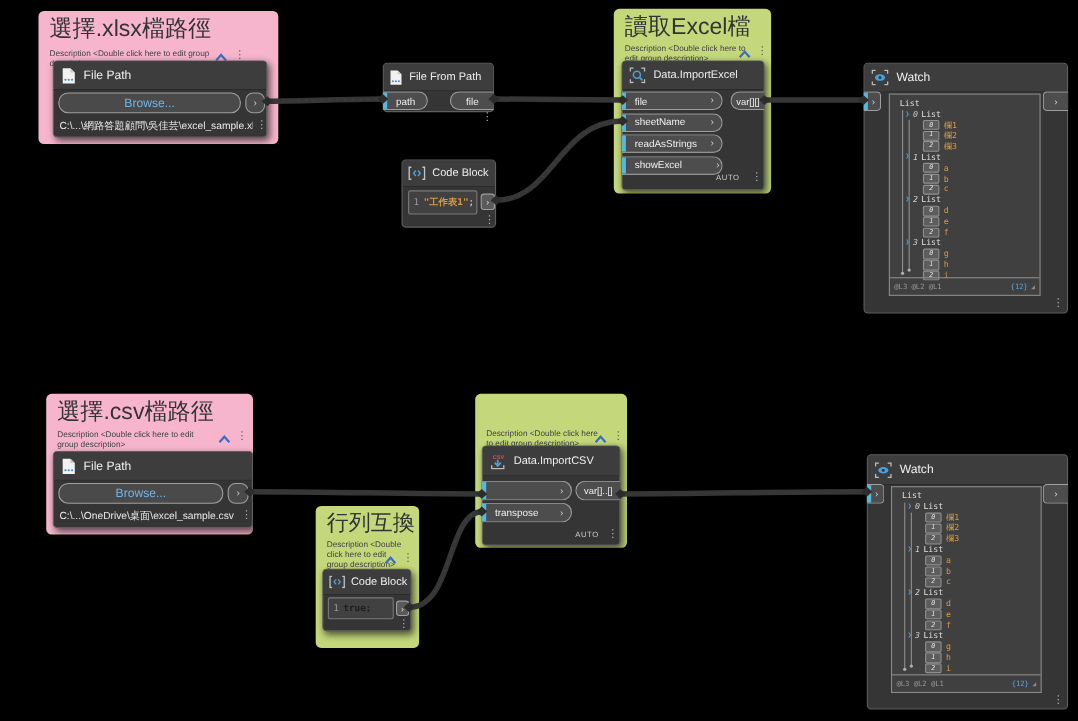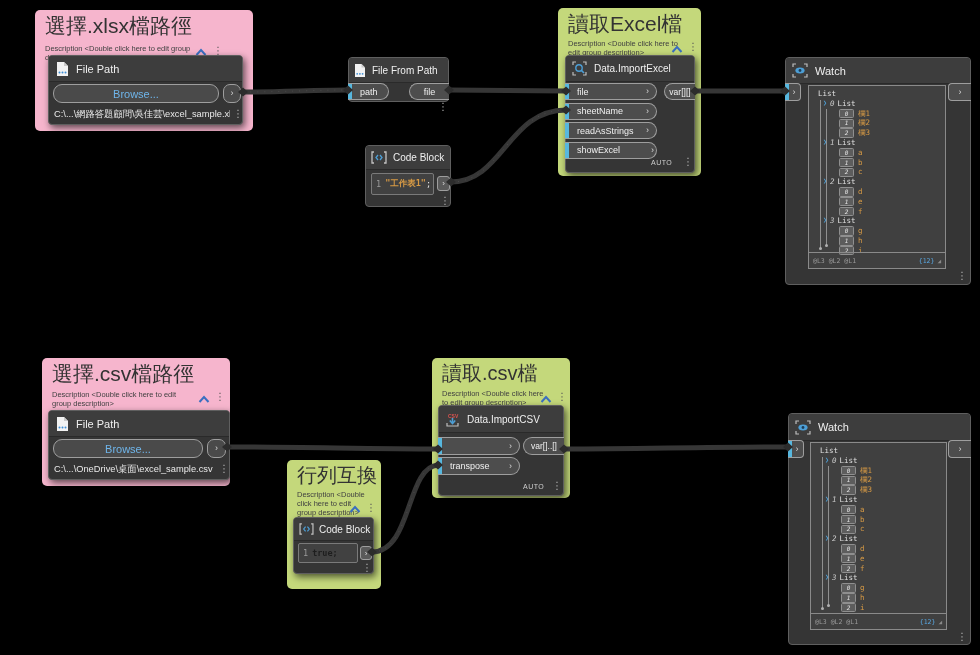--- a/index.html
+++ b/index.html
@@ -130,21 +130,20 @@
     <div class="gdesc" style="top:30px;width:70px;">Description &lt;Double click here to edit group description&gt;</div>
     <div class="gchev" style="left:62px;top:45px;">
       <svg width="12" height="9" viewBox="0 0 12 9">
           <polyline points="1.5,7 6,2 10.5,7" fill="none" stroke="#3a6fc0" stroke-width="2"></polyline>
         </svg>
     </div>
     <div class="gkebab" style="left:79px;top:43px;">⋮</div>
   </div>
 
   <div class="grp green" style="left:432px;top:358px;width:138px;height:140px;">
-    <div class="gtitle sm">讀取.csv檔</div>
     <div class="gdesc" style="top:31px;width:108px;">Description &lt;Double click here to edit group description&gt;</div>
     <div class="gchev" style="left:108px;top:37px;">
       <svg width="12" height="9" viewBox="0 0 12 9">
           <polyline points="1.5,7 6,2 10.5,7" fill="none" stroke="#3a6fc0" stroke-width="2"></polyline>
         </svg>
     </div>
     <div class="gkebab" style="left:125px;top:34px;">⋮</div>
   </div>
 
   <div class="node" style="left:48px;top:55px;width:195px;height:70px;">

